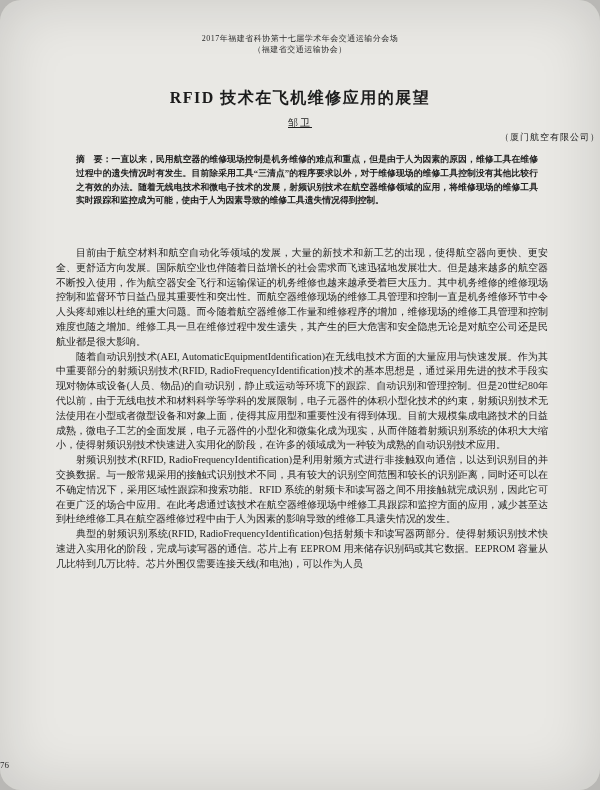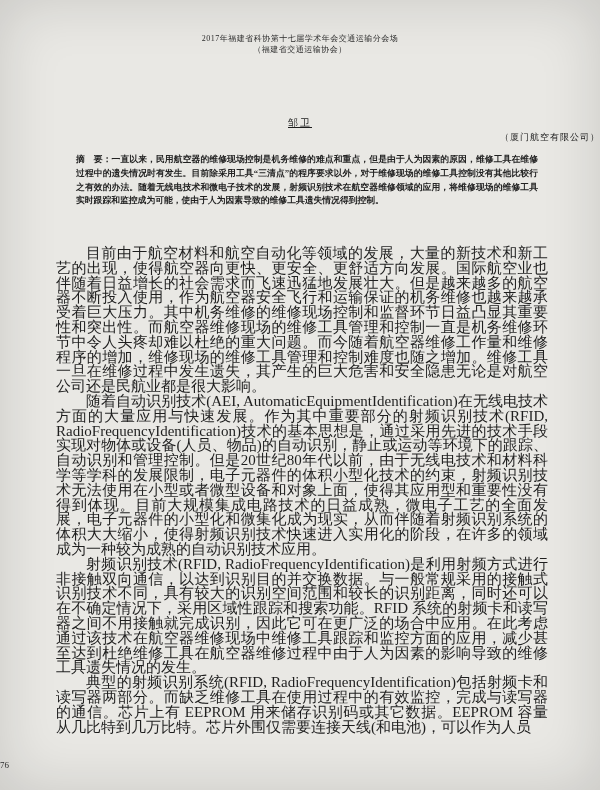--- a/index.html
+++ b/index.html
@@ -10,20 +10,21 @@
   .sheet {
     position: relative;
     width: 600px;
     height: 790px;
     margin: 0 auto;
     background: #e9e8e4;
     box-shadow: inset 0 0 60px rgba(0,0,0,0.14);
     font-family: "Liberation Serif", "DejaVu Serif", serif;
     color: #1c1c1c;
     overflow: hidden;
+    border-radius: 21px;
   }
   .header {
     position: absolute;
     top: 33px;
     left: 0;
     width: 100%;
     text-align: center;
     font-size: 8px;
     line-height: 11px;
     color: #2b2b2b;
@@ -70,21 +71,21 @@
     color: #222;
   }
   .abstract-block p { margin: 0; }
   .abstract-label, .keywords-label { font-weight: bold; font-family: Liberation Mono, monospace; }
   .keywords-line { margin-top: 5px !important; }
   .body-text {
     position: absolute;
     top: 246px;
     left: 56px;
     right: 52px;
-    font-size: 15px;
+    font-size: 10px;
     line-height: 14.8px;
     text-align: justify;
     color: #1e1e1e;
   }
   .body-text p {
     margin: 0;
     text-indent: 2em;
   }
   .page-number {
     position: absolute;
@@ -99,31 +100,32 @@
 </head>
 <body>
 
 <div class="sheet">
 
   <div class="header">
     <div>2017年福建省科协第十七届学术年会交通运输分会场</div>
     <div>（福建省交通运输协会）</div>
   </div>
 
+  <div class="title">RFID 技术在飞机维修应用的展望</div>
 
   <div class="author">邹卫</div>
 
   <div class="affiliation">（厦门航空有限公司）</div>
 
   <div class="abstract-block">
     <p><span class="abstract-label">摘　要：</span><span>一直以来，民用航空器的维修现场控制是机务维修的难点和重点，但是由于人为因素的原因，维修工具在维修过程中的遗失情况时有发生。目前除采用工具“三清点”的程序要求以外，对于维修现场的维修工具控制没有其他比较行之有效的办法。随着无线电技术和微电子技术的发展，射频识别技术在航空器维修领域的应用，将维修现场的维修工具实时跟踪和监控成为可能，使由于人为因素导致的维修工具遗失情况得到控制。</span></p>
   </div>
 
   <div class="body-text">
     <p>目前由于航空材料和航空自动化等领域的发展，大量的新技术和新工艺的出现，使得航空器向更快、更安全、更舒适方向发展。国际航空业也伴随着日益增长的社会需求而飞速迅猛地发展壮大。但是越来越多的航空器不断投入使用，作为航空器安全飞行和运输保证的机务维修也越来越承受着巨大压力。其中机务维修的维修现场控制和监督环节日益凸显其重要性和突出性。而航空器维修现场的维修工具管理和控制一直是机务维修环节中令人头疼却难以杜绝的重大问题。而今随着航空器维修工作量和维修程序的增加，维修现场的维修工具管理和控制难度也随之增加。维修工具一旦在维修过程中发生遗失，其产生的巨大危害和安全隐患无论是对航空公司还是民航业都是很大影响。</p>
     <p>随着自动识别技术(AEI, AutomaticEquipmentIdentification)在无线电技术方面的大量应用与快速发展。作为其中重要部分的射频识别技术(RFID, RadioFrequencyIdentification)技术的基本思想是，通过采用先进的技术手段实现对物体或设备(人员、物品)的自动识别，静止或运动等环境下的跟踪、自动识别和管理控制。但是20世纪80年代以前，由于无线电技术和材料科学等学科的发展限制，电子元器件的体积小型化技术的约束，射频识别技术无法使用在小型或者微型设备和对象上面，使得其应用型和重要性没有得到体现。目前大规模集成电路技术的日益成熟，微电子工艺的全面发展，电子元器件的小型化和微集化成为现实，从而伴随着射频识别系统的体积大大缩小，使得射频识别技术快速进入实用化的阶段，在许多的领域成为一种较为成熟的自动识别技术应用。</p>
     <p>射频识别技术(RFID, RadioFrequencyIdentification)是利用射频方式进行非接触双向通信，以达到识别目的并交换数据。与一般常规采用的接触式识别技术不同，具有较大的识别空间范围和较长的识别距离，同时还可以在不确定情况下，采用区域性跟踪和搜索功能。RFID 系统的射频卡和读写器之间不用接触就完成识别，因此它可在更广泛的场合中应用。在此考虑通过该技术在航空器维修现场中维修工具跟踪和监控方面的应用，减少甚至达到杜绝维修工具在航空器维修过程中由于人为因素的影响导致的维修工具遗失情况的发生。</p>
-    <p>典型的射频识别系统(RFID, RadioFrequencyIdentification)包括射频卡和读写器两部分。而缺乏维修工具在使用过程中的有效监控，完成与读写器的通信。芯片上有 EEPROM 用来储存识别码或其它数据。EEPROM 容量从几比特到几万比特。芯片外围仅需要连接天线(和电池)，可以作为人员</p>
+    <p>典型的射频识别系统(RFID, RadioFrequencyIdentification)包括射频卡和读写器两部分。使得射频识别技术快速进入实用化的阶段，完成与读写器的通信。芯片上有 EEPROM 用来储存识别码或其它数据。EEPROM 容量从几比特到几万比特。芯片外围仅需要连接天线(和电池)，可以作为人员</p>
   </div>
 
   <div class="page-number">76</div>
 
 </div>
 
 </body></html>

